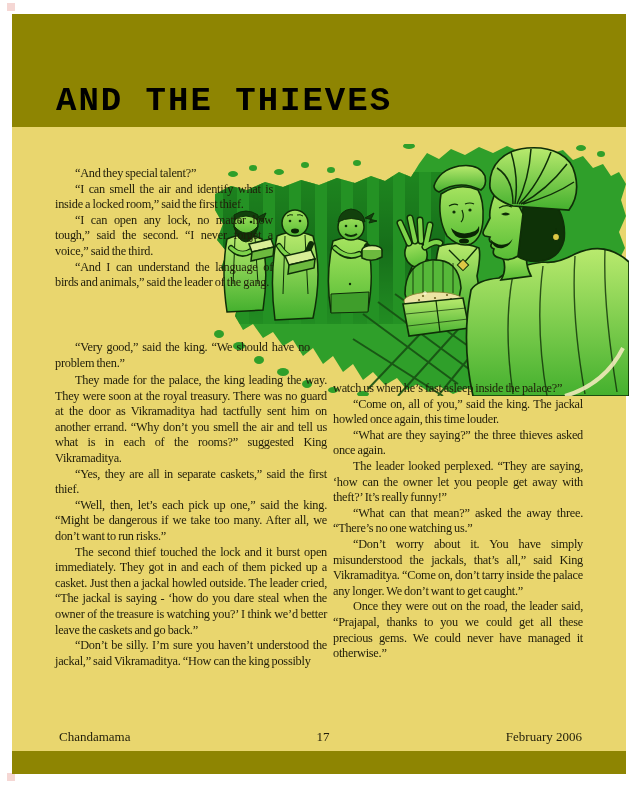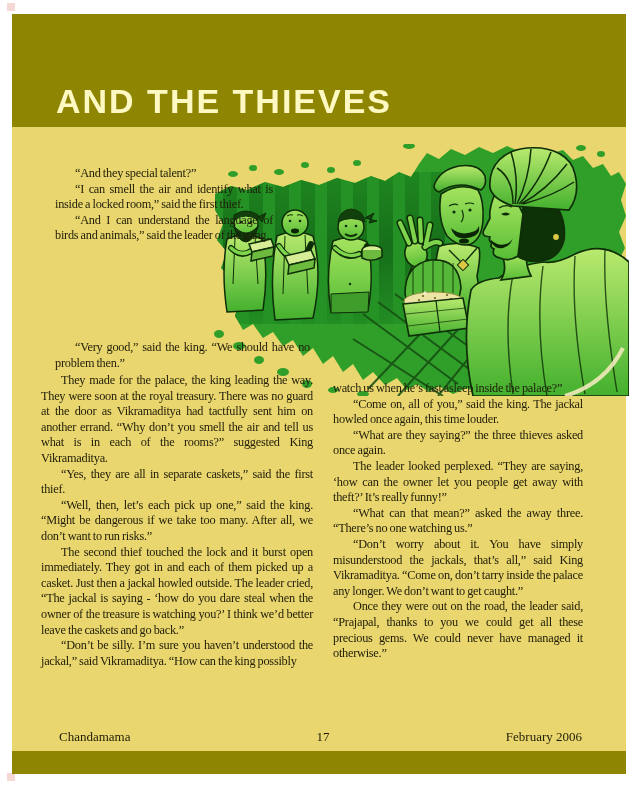--- a/index.html
+++ b/index.html
@@ -9,32 +9,32 @@
 
   .band{position:absolute;left:12px;top:14px;width:614px;height:113px;background:#8e8502;}
   .content{position:absolute;left:12px;top:127px;width:614px;height:624px;background:#e9d66e;}
   .bottom-strip{position:absolute;left:12px;top:751px;width:614px;height:23px;background:#8e8502;}
 
   .print-mark{position:absolute;width:8px;height:8px;background:#f2c9c6;opacity:.75;}
   .print-mark.tl{left:7px;top:3px;}
   .print-mark.bl{left:7px;top:773px;}
 
   .title{position:absolute;left:44px;top:68px;margin:0;
-         font-family:Liberation Sans, sans-serif;font-weight:bold;
-         font-size:34px;line-height:38px;letter-spacing:2px;color:#fef9c3;}
+         font-family:Liberation Mono, monospace;font-weight:bold;
+         font-size:34px;line-height:38px;letter-spacing:2px;color:#000000;}
 
   .txt{position:absolute;color:#201d0a;font-size:12.3px;line-height:15.6px;
        text-align:justify;letter-spacing:-0.25px;word-spacing:-0.6px;}
   .txt p{margin:0;text-indent:20px;}
   .txt p.cont{text-indent:0;}
 
   .block-a{left:55px;top:133px;width:272px;}
   .block-b{left:55px;top:166px;width:218px;}
   .block-c{left:55px;top:340px;width:255px;}
-  .block-d{left:41px;top:373px;width:272px;}
+  .block-d{left:55px;top:373px;width:272px;}
   .col-right{left:333px;top:381px;width:250px;}
 
   .footer{position:absolute;left:16px;top:729px;width:614px;height:20px;
           color:#201d0a;font-size:13px;}
   .footer .f-left{position:absolute;left:43px;top:0;}
   .footer .f-center{position:absolute;left:0;right:0;top:0;text-align:center;}
   .footer .f-right{position:absolute;right:48px;top:0;}
 
   .illo{position:absolute;left:213px;top:144px;width:416px;height:252px;}
 </style>
@@ -220,20 +220,21 @@
       <path d="M284,24 Q300,34 300,60 M298,8 Q306,34 302,60 M318,5 Q316,36 304,60 M338,8 Q326,40 306,60 M354,20 Q334,46 308,60 M361,38 Q340,52 310,60" fill="none" stroke-width="1.5"></path>
       <path d="M343,84 L343,89" stroke-width="1.2"></path>
       <circle cx="343" cy="93" r="3.5" fill="#ddc845" stroke-width="1.2"></circle>
     </g>
   </svg>
 
 
   <div class="txt block-b">
     <p>“And they special talent?”</p>
     <p>“I can smell the air and identify what is inside a locked room,” said the first thief.</p>
+    <p>“I can open any lock, no matter how tough,” said the second. “I never forget a voice,” said the third.</p>
     <p>“And I can understand the language of birds and animals,” said the leader of the gang.</p>
   </div>
 
   <div class="txt block-c">
     <p>“Very good,” said the king. “We should have no problem then.”</p>
   </div>
 
   <div class="txt block-d">
     <p>They made for the palace, the king leading the way. They were soon at the royal treasury. There was no guard at the door as Vikramaditya had tactfully sent him on another errand. “Why don’t you smell the air and tell us what is in each of the rooms?” suggested King Vikramaditya.</p>
     <p>“Yes, they are all in separate caskets,” said the first thief.</p>

